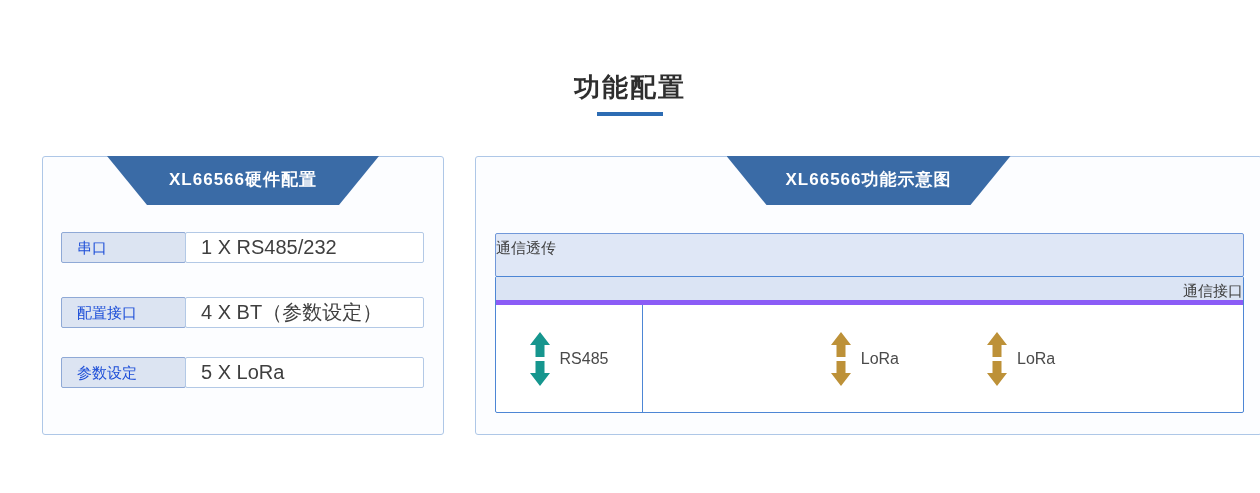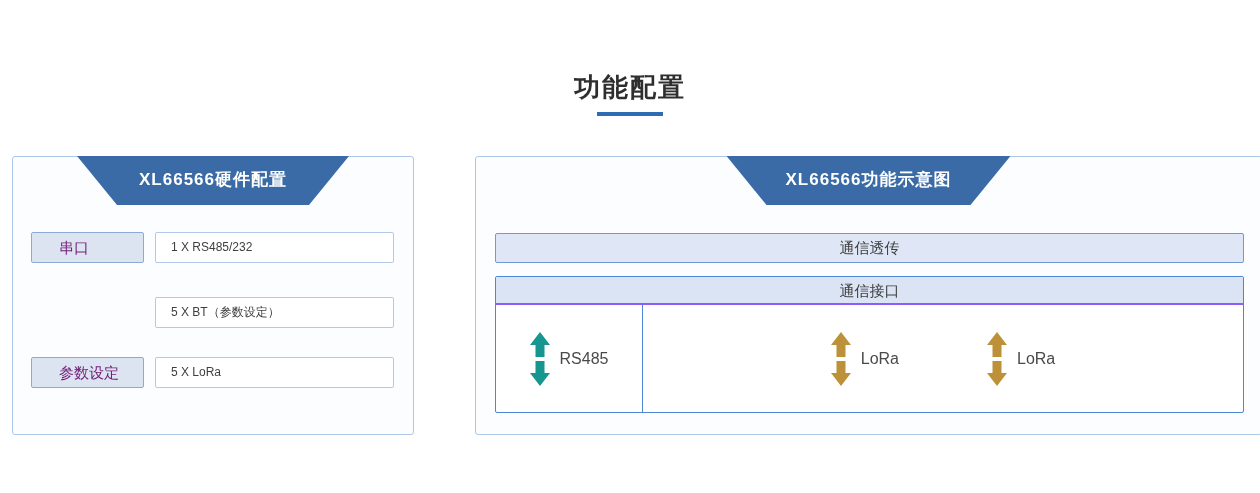--- a/index.html
+++ b/index.html
@@ -18,61 +18,61 @@
   }
   .title-underline {
     position:absolute; top:112px; left:597px;
     width:66px; height:4px; background:#2d6cb3;
   }
 
   .panel {
     position:absolute; top:156px; height:279px;
     background:#fcfdff; border:1px solid #aec7e7; border-radius:3px;
   }
-  .panel-left  { left:12px;  width:402px; }
+  .panel-left  { left:42px;  width:402px; }
   .panel-right { left:443px; width:787px;margin-left:32px; }
 
   .trapezoid {
     position:absolute; top:-1px; left:50%; transform:translateX(-50%);
     height:49px; background:#3a6ba6;
     clip-path:polygon(0 0, 100% 0, calc(100% - 40px) 100%, 40px 100%);
     color:#ffffff; font-size:17px; font-weight:bold;
     text-align:center; line-height:47px; letter-spacing:1px;
   }
   .trapezoid.w-left  { width:272px; }
   .trapezoid.w-right { width:284px; }
 
   .hw-row { position:absolute; left:0; width:100%; height:31px; }
   .hw-row.r1 { top:75px; }
   .hw-row.r2 { top:140px; }
   .hw-row.r3 { top:200px; }
   .hw-label {
-    position:absolute; left:18px; width:113px; height:31px;
+    position:absolute; left:18px; width:125px; height:31px;
     background:#dce4f2; border:1px solid #8fa9d6; border-radius:2px;
-    font-size:15px; color:#701a75; line-height:29px; padding-left:27px;
+    font-size:15px; color:#1d4ed8; line-height:29px; padding-left:15px;
   }
   .hw-value {
     position:absolute; left:142px; width:239px; height:31px;
     background:#ffffff; border:1px solid #b3c9e6; border-radius:2px;
-    font-size:12px; color:#3f3f3f; line-height:29px; padding-left:15px;
+    font-size:20px; color:#3f3f3f; line-height:29px; padding-left:15px;
   }
 
   .pass-bar {
-    position:absolute; left:19px; top:76px; width:749px; height:30px;
+    position:absolute; left:19px; top:76px; width:749px; height:44px;
     background:#dfe7f6; border:1px solid #7198d9; border-radius:2px;
-    text-align:center; line-height:28px; font-size:15px; color:#3f3f3f;
+    text-align:left; line-height:28px; font-size:15px; color:#3f3f3f;
   }
 
   .iface-table {
     position:absolute; left:19px; top:119px; width:749px; height:137px;
     border:1px solid #4d86d5; border-radius:2px; background:#ffffff;
   }
   .iface-header {
-    height:28px; background:#dbe4f4; border-bottom:2px solid #8b5cf6;
-    text-align:center; line-height:27px; font-size:15px; color:#3f3f3f;
+    height:28px; background:#dbe4f4; border-bottom:5px solid #8b5cf6;
+    text-align:right; line-height:27px; font-size:15px; color:#3f3f3f;
   }
   .iface-body { display:flex; height:107px; }
   .iface-cell {
     display:flex; align-items:center; justify-content:center; gap:10px;
   }
   .cell-1 { width:146px; }
   .cell-2 { width:175px; border-left:1px solid #4d86d5; }
   .cell-3 { flex:1; border-left:1px solid #4d86d5; gap:88px; }
   .arrow-group { display:flex; align-items:center; gap:10px; }
   .cell-label { font-size:16px; color:#4a4a4a; white-space:nowrap;text-align:center; }
@@ -87,21 +87,22 @@
   <div class="title-underline"></div>
 
   <div class="panel panel-left">
     <div class="trapezoid w-left">XL66566硬件配置</div>
 
     <div class="hw-row r1">
       <div class="hw-label">串口</div>
       <div class="hw-value">1 X RS485/232</div>
     </div>
     <div class="hw-row r2">
-      <div class="hw-value">5 X BT（参数设定）</div>
+      <div class="hw-label">配置接口</div>
+      <div class="hw-value">4 X BT（参数设定）</div>
     </div>
     <div class="hw-row r3">
       <div class="hw-label">参数设定</div>
       <div class="hw-value">5 X LoRa</div>
     </div>
   </div>
 
   <div class="panel panel-right">
     <div class="trapezoid w-right">XL66566功能示意图</div>
 

